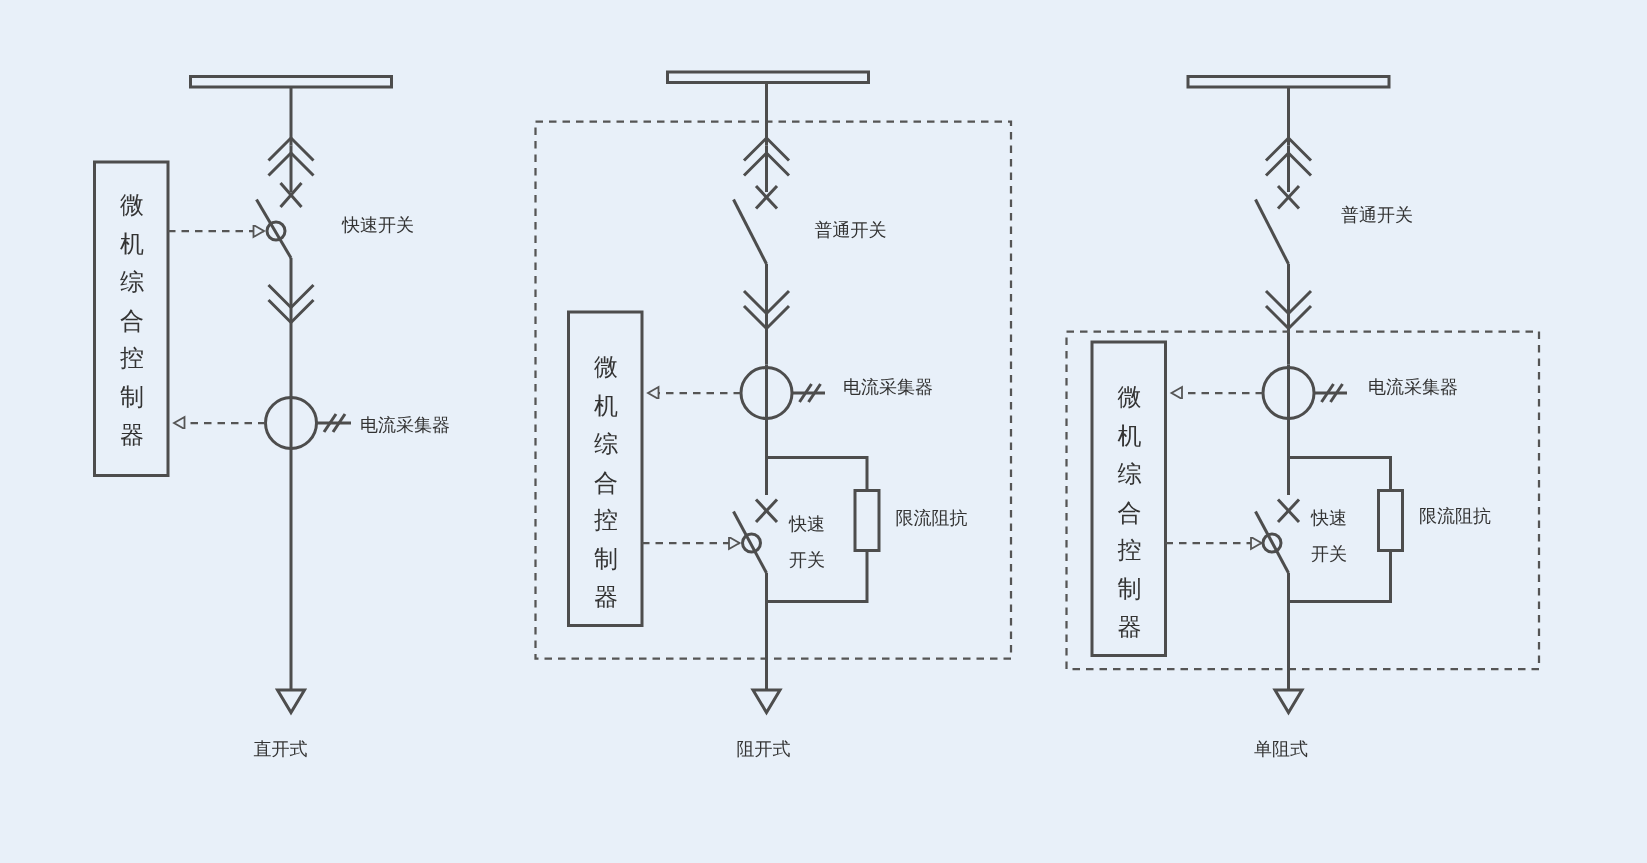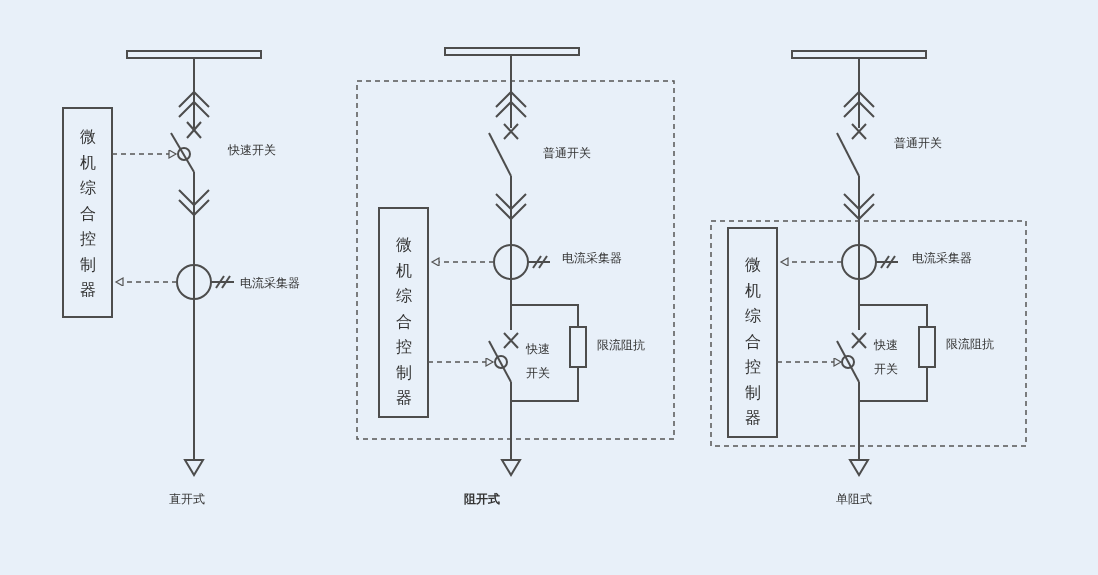--- a/index.html
+++ b/index.html
@@ -177,21 +177,21 @@
     <div>合</div>
     <div>控</div>
     <div>制</div>
     <div>器</div>
 </div>
 <div class="lbl" style="left:543px; top:147px;">普通开关</div>
 <div class="lbl" style="left:562px; top:252px;">电流采集器</div>
 <div class="lbl" style="left:526px; top:343px;">快速</div>
 <div class="lbl" style="left:526px; top:367px;">开关</div>
 <div class="lbl" style="left:597px; top:339px;">限流阻抗</div>
-<div class="lbl" style="left:464px; top:493px;font-weight:bold;">阻开式</div>
+<div class="lbl" style="left:491px; top:493px;">阻开式</div>
 
 <div class="vlbl" style="left:744px; top:252px;">
   <div>微</div>
     <div>机</div>
     <div>综</div>
     <div>合</div>
     <div>控</div>
     <div>制</div>
     <div>器</div>
 </div>

